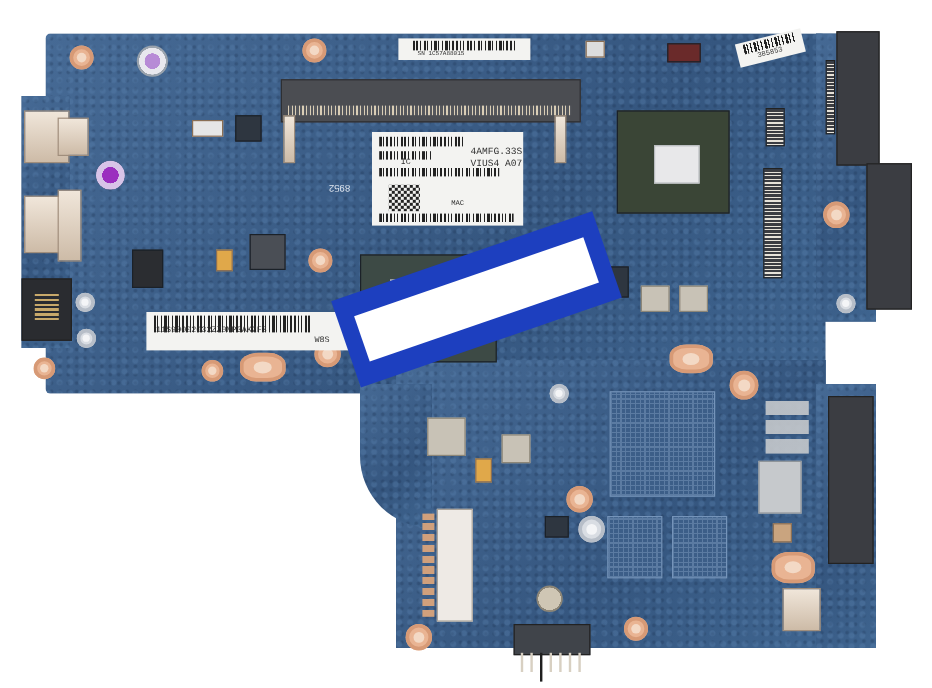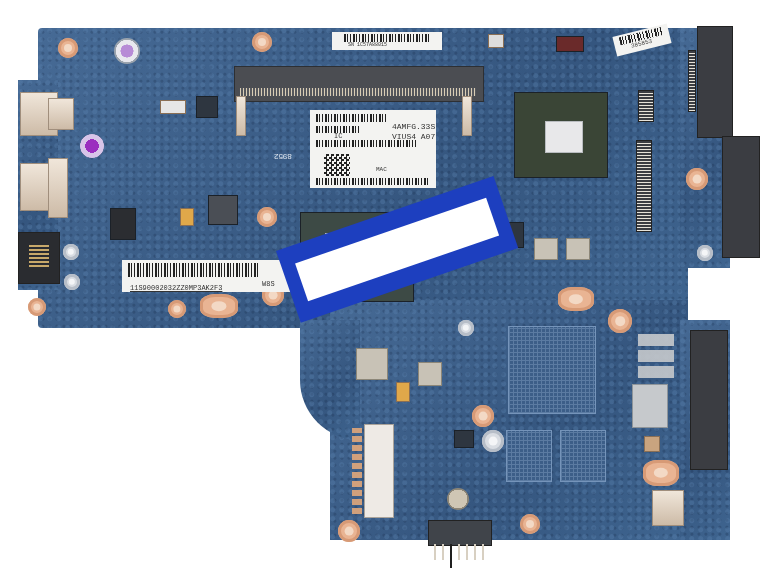--- a/index.html
+++ b/index.html
@@ -86,21 +86,21 @@
     <span class="lbl" style="left:16px;top:10px;font-size:5px;">SN 1C57A88015</span>
   </div>
 
   <div class="sticker" style="left:614px;top:30px;width:56px;height:20px;transform:rotate(-14deg);">
     <div class="barcode" style="left:6px;top:2px;width:44px;height:8px;"></div>
     <span class="lbl" style="left:16px;top:10px;font-size:6px;">385853</span>
   </div>
 
   <div class="sticker" style="left:122px;top:260px;width:170px;height:32px;">
     <div class="barcode" style="left:6px;top:3px;width:132px;height:14px;"></div>
-    <span class="lbl" style="left:8px;top:24px;font-size:7px;text-decoration:underline;">11S90002032ZZ0MP3AK2F3</span>
+    <span class="lbl" style="left:8px;top:12px;font-size:7px;">11S90002032ZZ0MP3AK2F3</span>
     <span class="lbl" style="left:140px;top:20px;font-size:7px;">W8S</span>
   </div>
 
   <div class="chip" style="left:514px;top:92px;width:92px;height:84px;background:#3a4536;">
     <div class="die" style="left:30px;top:28px;width:36px;height:30px;"></div>
   </div>
 
   <div class="chip" style="left:300px;top:212px;width:112px;height:88px;background:#3d4a45;">
     <div class="die" style="left:24px;top:20px;width:50px;height:30px;"></div>
   </div>

